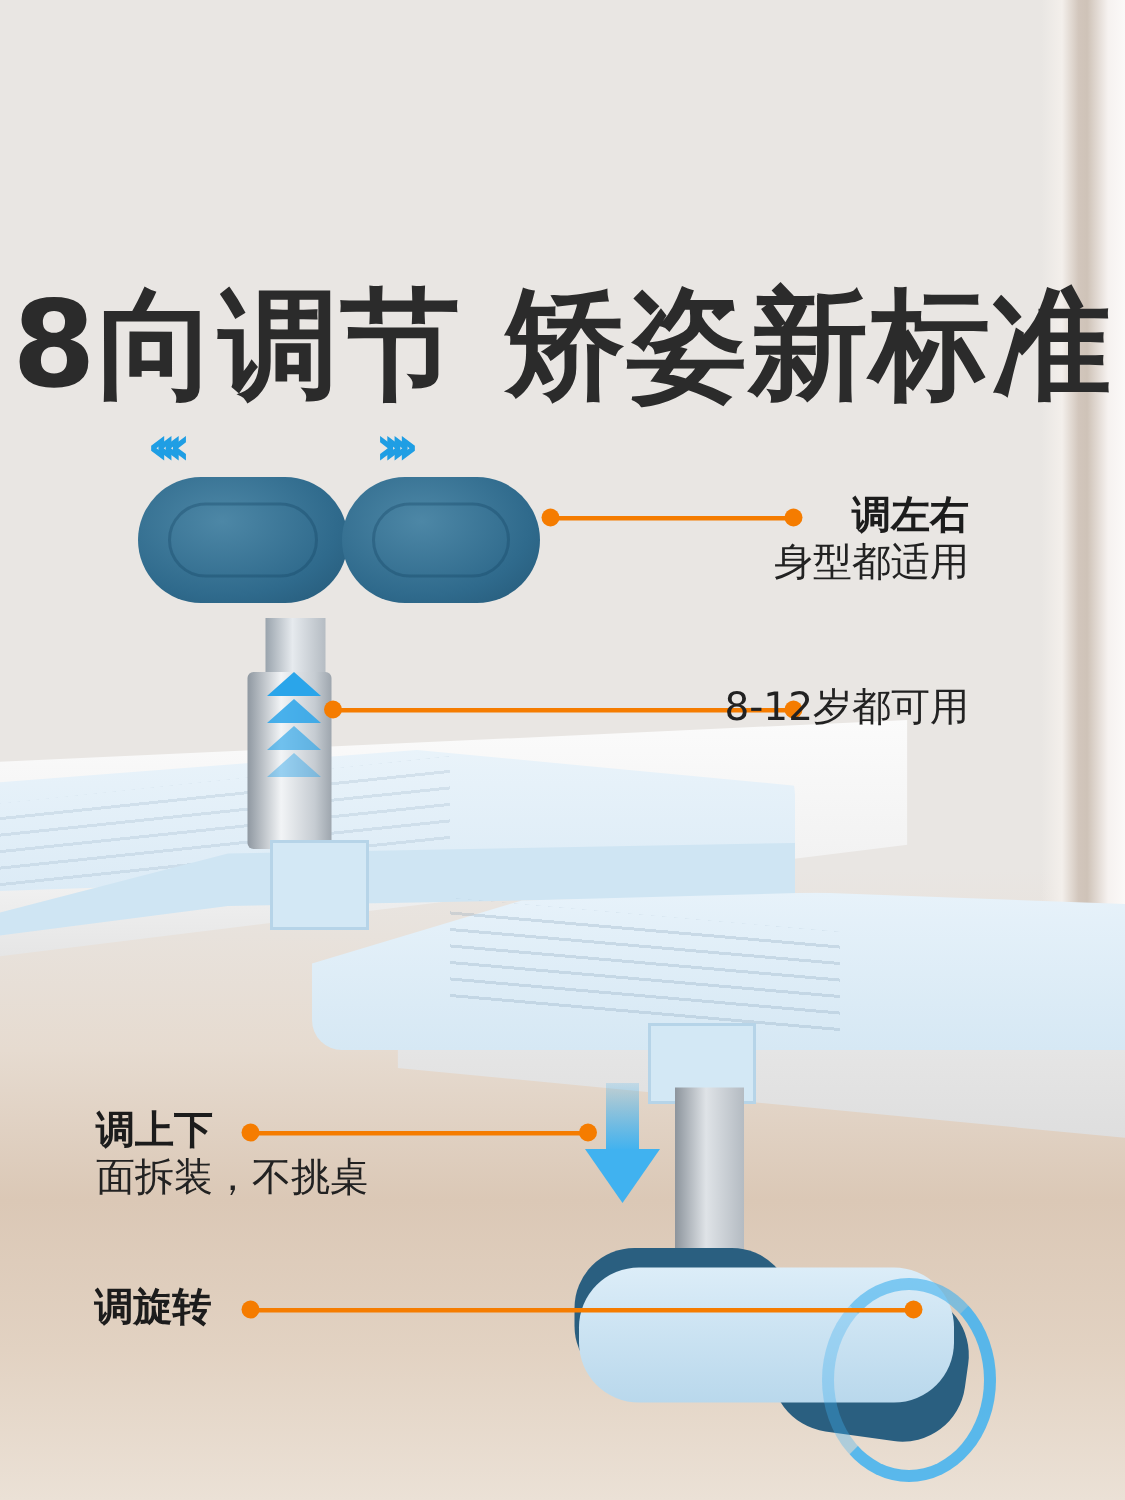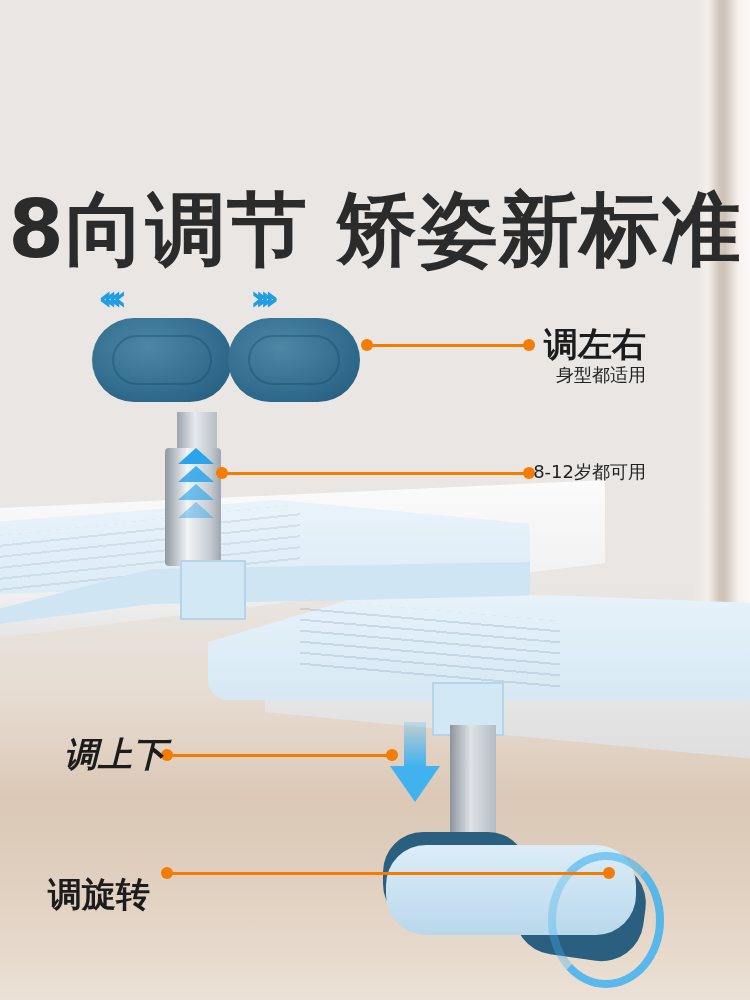--- a/index.html
+++ b/index.html
@@ -71,22 +71,22 @@
     background:linear-gradient(180deg,rgba(64,178,240,.2),#40b2f0);}
   .arrow-down .head{position:absolute;left:0;top:44px;width:0;height:0;
     border-left:25px solid transparent;border-right:25px solid transparent;border-top:36px solid #40b2f0;}
   .rotate-ring{position:absolute;left:548px;top:852px;width:100px;height:120px;border-radius:50%;
     border:8px solid rgba(64,178,240,.85);border-left-color:rgba(64,178,240,.35);border-top-color:rgba(64,178,240,.6);}
 
   
   .line{position:absolute;height:3px;background:#f57c00;}
   .dot{position:absolute;width:12px;height:12px;border-radius:50%;background:#f57c00;}
   .callout{position:absolute;}
-  .callout .h{font-weight:bold;font-size:34px;color:#1c1c1c;line-height:32px;}
-  .callout .s{font-size:18px;color:#222;line-height:30px;}
+  .callout .h{font-weight:bold;font-size:26px;color:#1c1c1c;line-height:32px;}
+  .callout .s{font-size:26px;color:#222;line-height:30px;}
   .callout.right{text-align:right;}
 </style>
 </head>
 <body>
 
 <div class="scene">
   <div class="wall-strip"></div>
 
   <div class="title">8向调节 矫姿新标准</div>
 
@@ -146,19 +146,20 @@
   <div class="line" style="left:167px;top:872px;width:442px;"></div>
   <div class="dot" style="left:603px;top:867px;"></div>
 
   <div class="callout right" style="right:104px;top:328px;">
     <div class="h">调左右</div>
     <div class="s">身型都适用</div>
   </div>
   <div class="callout right" style="right:104px;top:457px;">
     <div class="s">8-12岁都可用</div>
   </div>
-  <div class="callout" style="left:64px;top:738px;font-style:italic;">
+  <div class="callout" style="left:64px;top:738px;">
     <div class="h">调上下</div>
+    <div class="s">面拆装，不挑桌</div>
   </div>
-  <div class="callout" style="left:48px;top:856px;margin-top:22px;">
+  <div class="callout" style="left:63px;top:856px;">
     <div class="h">调旋转</div>
   </div>
 </div>
 
 </body></html>

